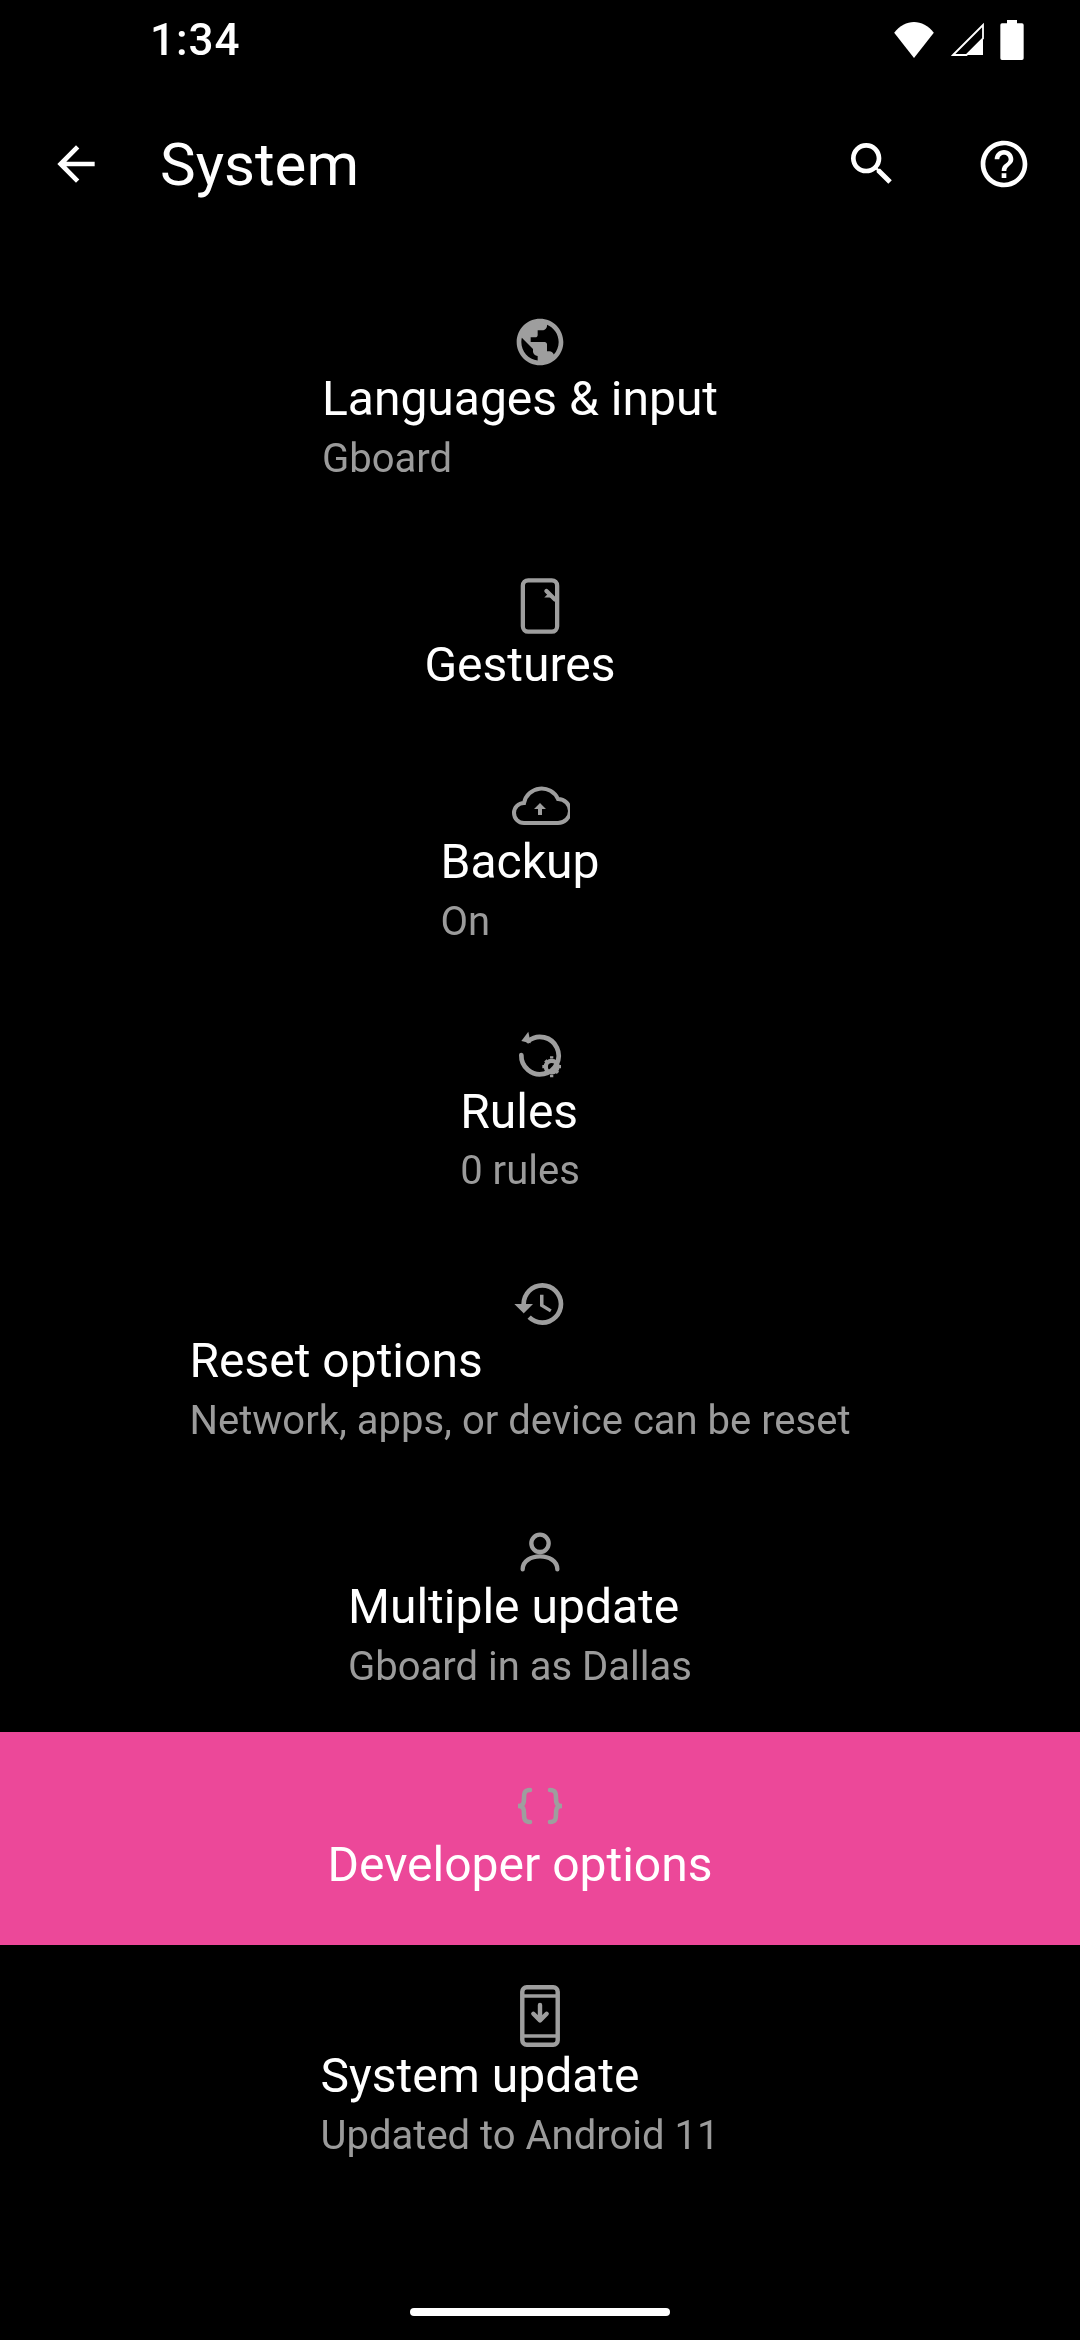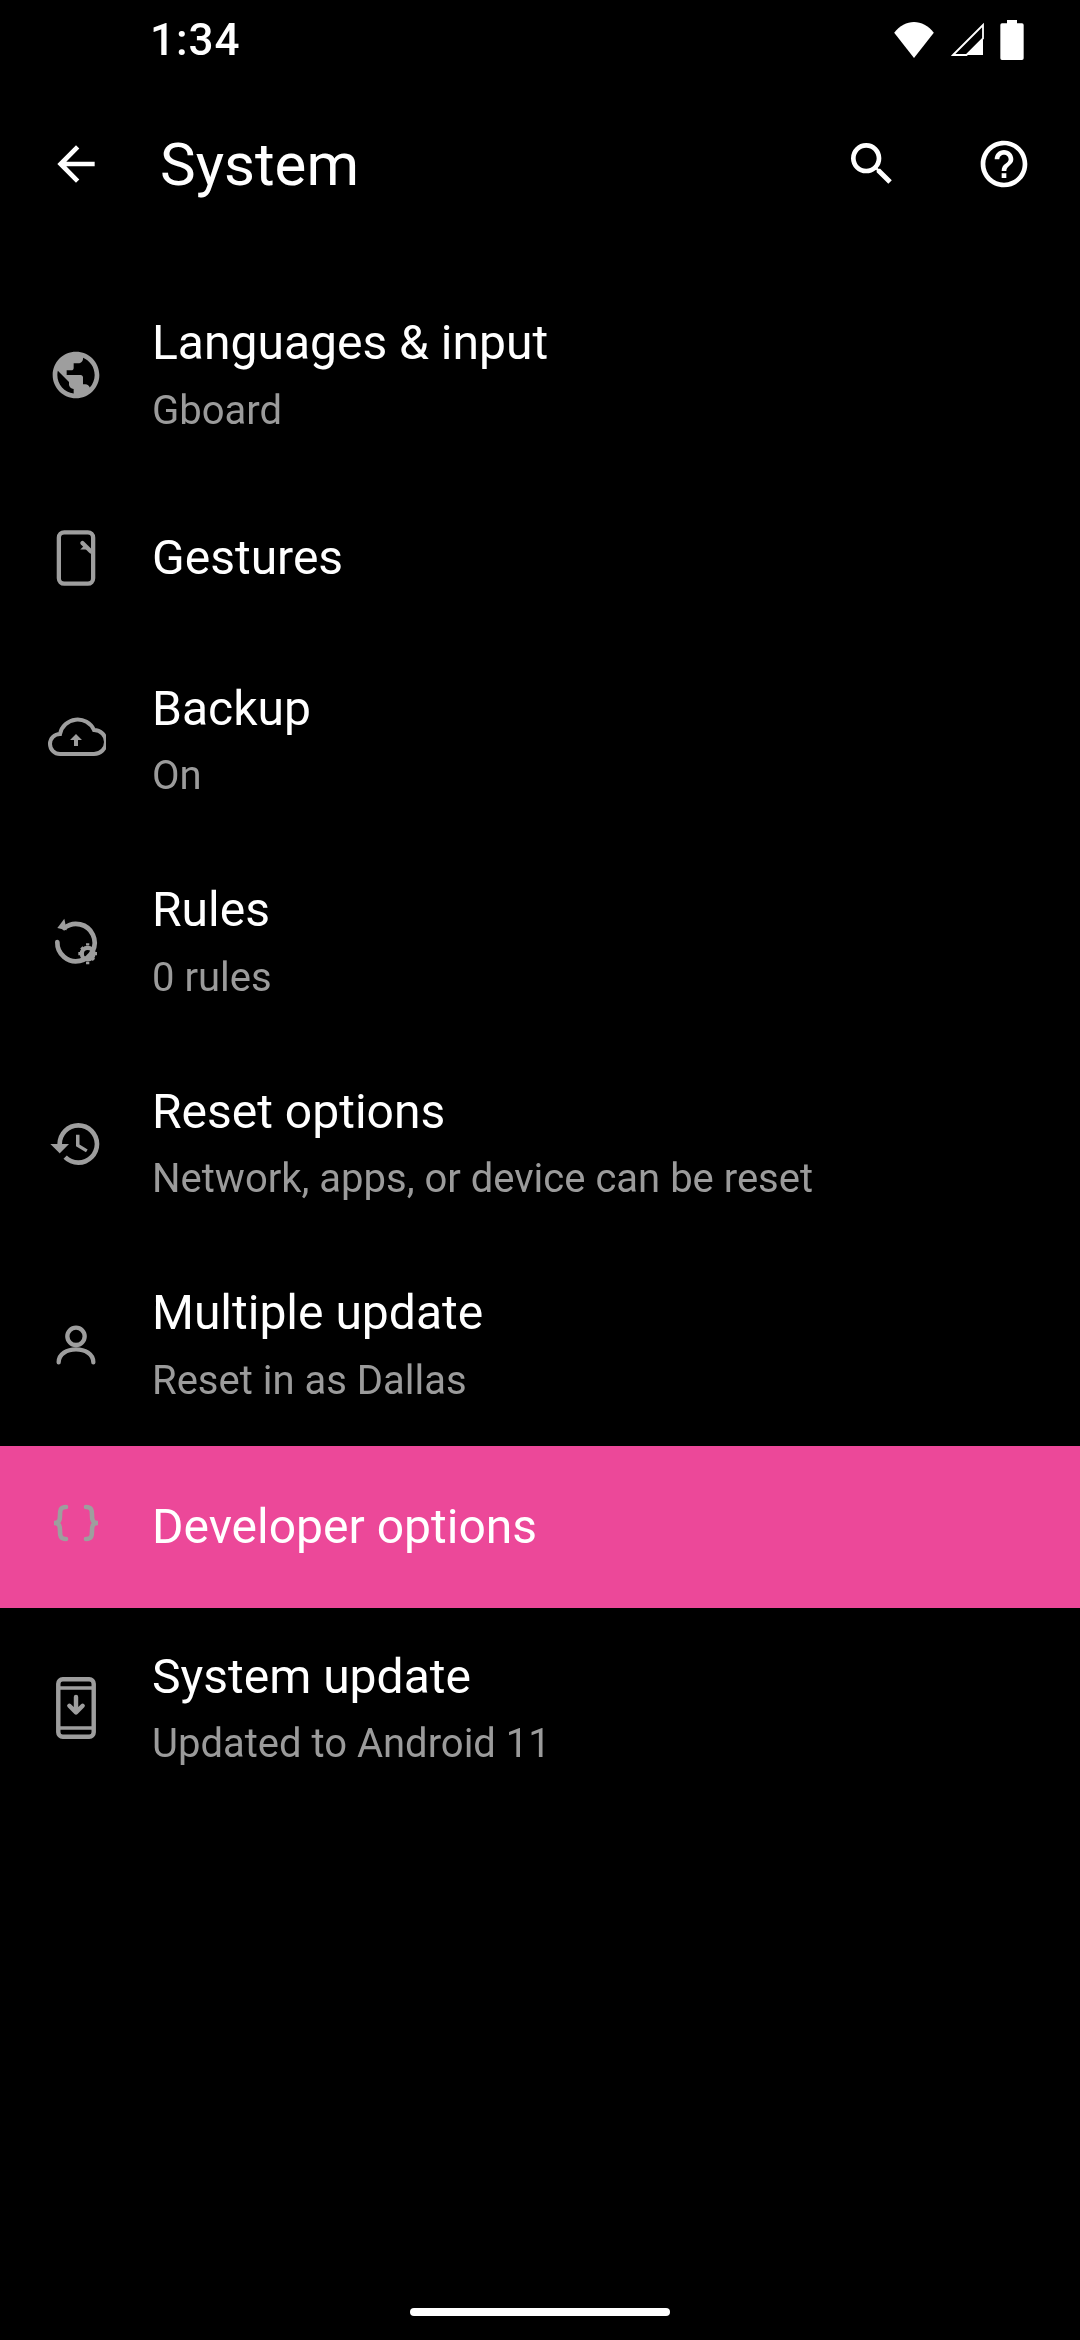--- a/index.html
+++ b/index.html
@@ -51,20 +51,21 @@
       font-weight: 400;
       letter-spacing: 0px;
     }
     .list {
       padding-top: 26px;
     }
     .list-item {
       display: flex;
       align-items: center;
       padding: 40px 0 40px 0;
+      flex-direction: column;
     }
     .list-item.single {
       padding: 52px 0;
     }
     .list-item.highlight {
       background: #ec4899;
     }
     .item-icon {
       width: 152px;
       display: flex;
@@ -80,21 +81,21 @@
     .item-title {
       font-size: 48px;
       font-weight: 400;
       color: #fff;
       line-height: 1.2;
     }
     .item-sub {
       font-size: 40px;
       font-weight: 400;
       color: #9b9b9b;
-      margin-top: 14px;
+      margin-top: 6px;
       line-height: 1.25;
     }
     .nav-handle {
       position: absolute;
       bottom: 24px;
       left: 50%;
       transform: translateX(-50%);
       width: 260px;
       height: 8px;
       border-radius: 4px;
@@ -222,21 +223,21 @@
 
   <div class="list-item">
     <div class="item-icon">
       <svg width="52" height="52" viewBox="0 0 24 24">
           <circle cx="12" cy="8" r="4" fill="none" stroke="#9e9e9e" stroke-width="2"></circle>
           <path d="M4 20 c0 -4 4 -6 8 -6 s8 2 8 6" fill="none" stroke="#9e9e9e" stroke-width="2" stroke-linecap="round"></path>
         </svg>
     </div>
     <div class="item-text">
       <div class="item-title">Multiple update</div>
-      <div class="item-sub">Reset in as Dallas</div>
+      <div class="item-sub">Gboard in as Dallas</div>
     </div>
   </div>
 
   <div class="list-item single highlight">
     <div class="item-icon">
       <svg width="60" height="52" viewBox="0 0 30 24">
           <path fill="none" stroke="#9e9e9e" stroke-width="2.3" stroke-linecap="round" d="M10 2 c-3 0 -3 2 -3 4 s0 4 -3 4 c3 0 3 2 3 4 s0 4 3 4 M20 2 c3 0 3 2 3 4 s0 4 3 4 c-3 0 -3 2 -3 4 s0 4 -3 4"></path>
         </svg>
     </div>
     <div class="item-text">

